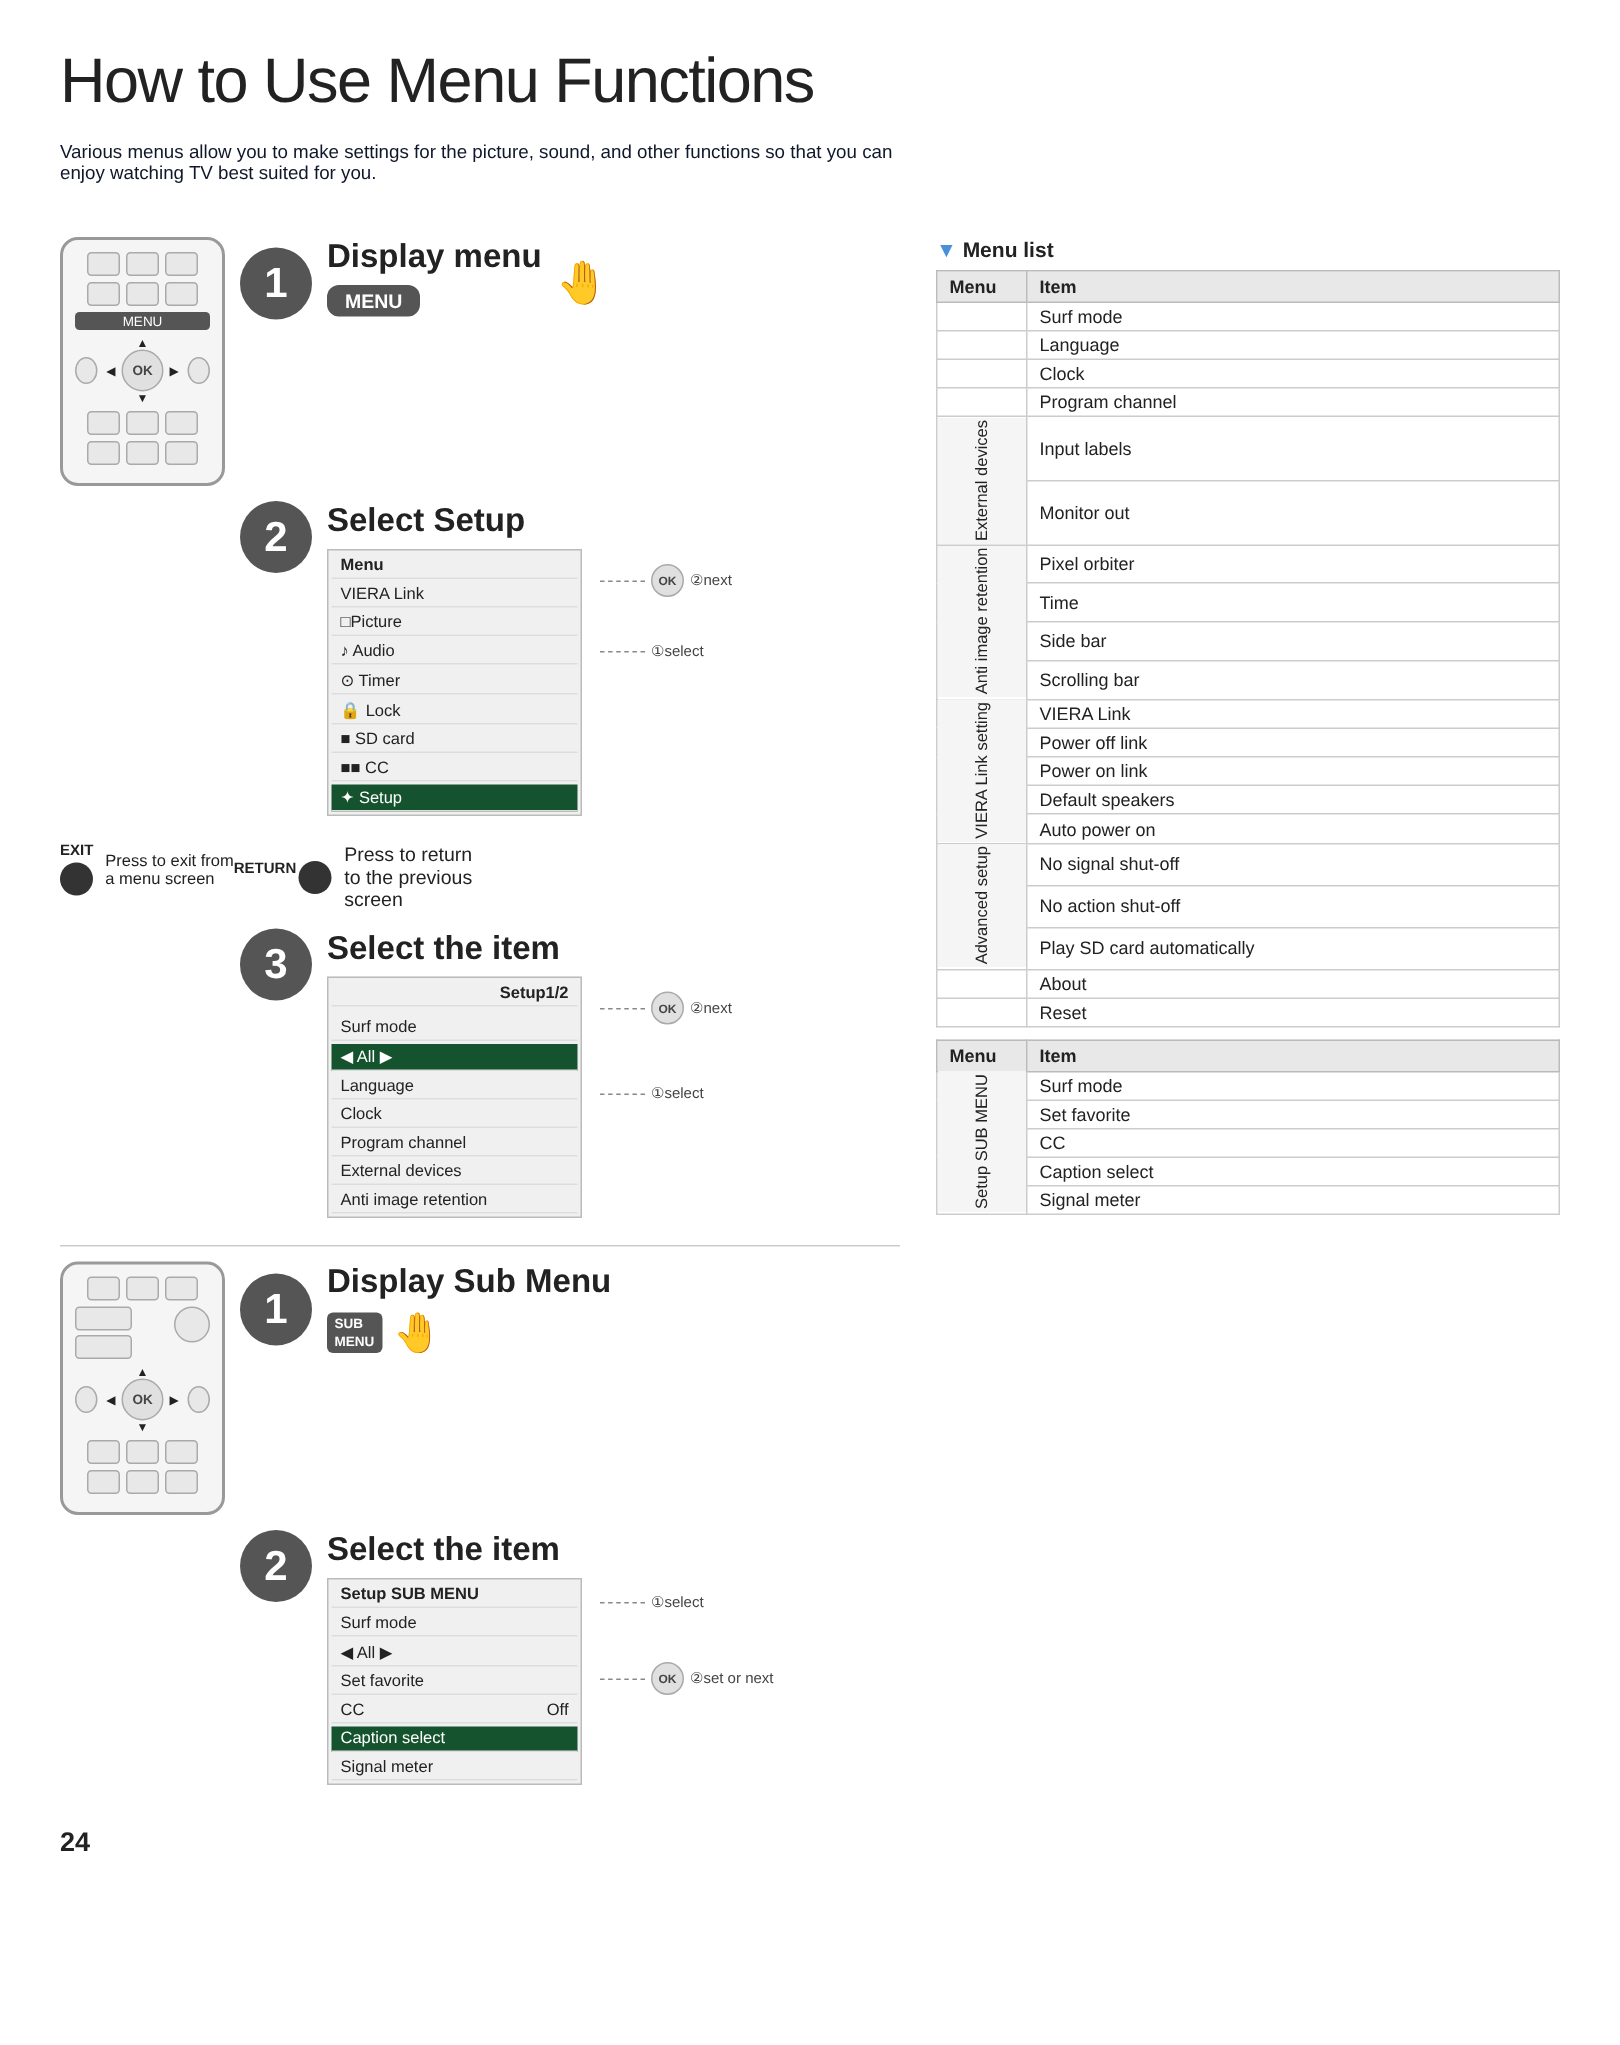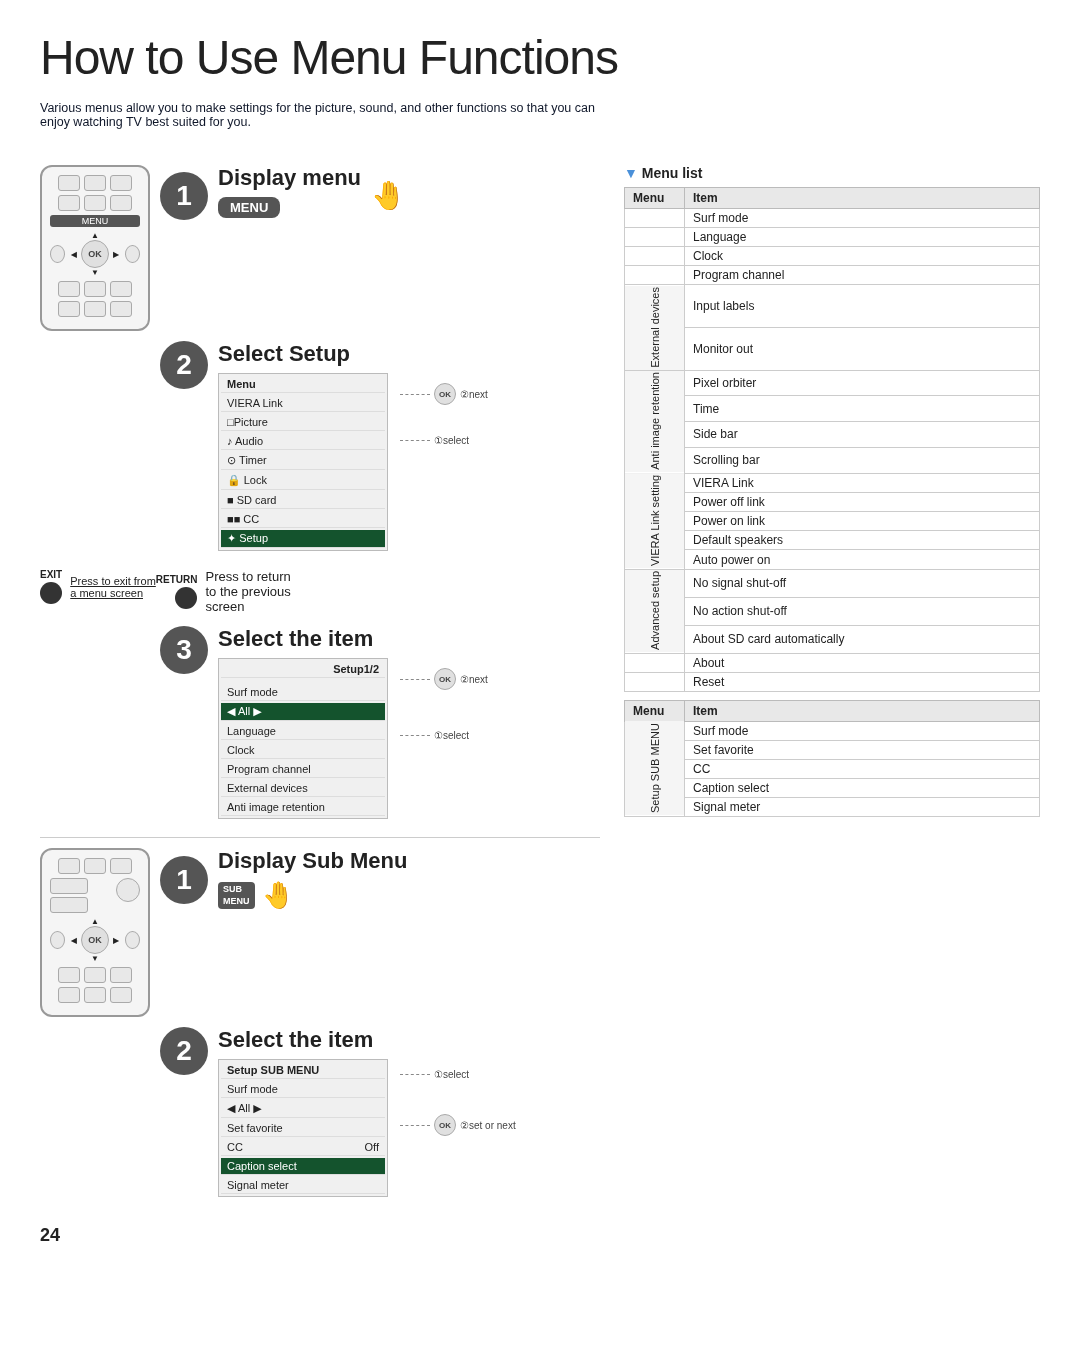--- a/index.html
+++ b/index.html
@@ -6,21 +6,21 @@
     body {
       width: 1080px;
       min-height: 1363px;
       background: #fff;
       font-family: Arial, Helvetica, sans-serif;
       font-size: 13px;
       color: #222;
       padding: 30px 40px 40px 40px;
     }
     h1 {
-      font-size: 48px;
+      font-size: 42px;
       font-weight: 400;
       margin-bottom: 16px;
       letter-spacing: -1px;
     }
     .intro-text {
       font-size: 12.5px;
       color: #0f172a;
       margin-bottom: 36px;
       max-width: 560px;
     }
@@ -442,27 +442,27 @@
         </div>
       </div>
     </div>
 
     <div style="display:flex;margin:4px 0 12px 0;align-items:flex-start;">
       <div class="press-note">
         <div style="display:flex;flex-direction:column;align-items:center;gap:2px;">
           <span style="font-size:10px;font-weight:bold;">EXIT</span>
           <div class="exit-circle"></div>
         </div>
-        <div style="font-size:11px;text-decoration:underline;">
+        <div style="font-size:11px;">
           <span>Press to exit from</span><br>
           <span>a menu screen</span>
         </div>
       </div>
       <div class="press-note">
-        <div style="display:flex;flex-direction:column;align-items:flex-end;gap:2px;">
+        <div style="display:flex;flex-direction:row;align-items:flex-start;gap:2px;">
           <span style="font-size:10px;font-weight:bold;">RETURN</span>
           <div class="return-circle"></div>
         </div>
         <div style="font-size:13px;">
           <span>Press to return</span><br>
           <span>to the previous</span><br>
           <span>screen</span>
         </div>
       </div>
     </div>
@@ -709,21 +709,21 @@
             </tr>
 
           <tr>
             <td rowspan="3" class="rotated-cell">Advanced setup</td>
             <td>No signal shut-off</td>
           </tr>
           <tr>
               <td>No action shut-off</td>
             </tr>
           <tr>
-              <td>About SD card automatically</td>
+              <td>Play SD card automatically</td>
             </tr>
 
           <tr>
               <td></td>
               <td>About</td>
             </tr>
           <tr>
               <td></td>
               <td>Reset</td>
             </tr>

